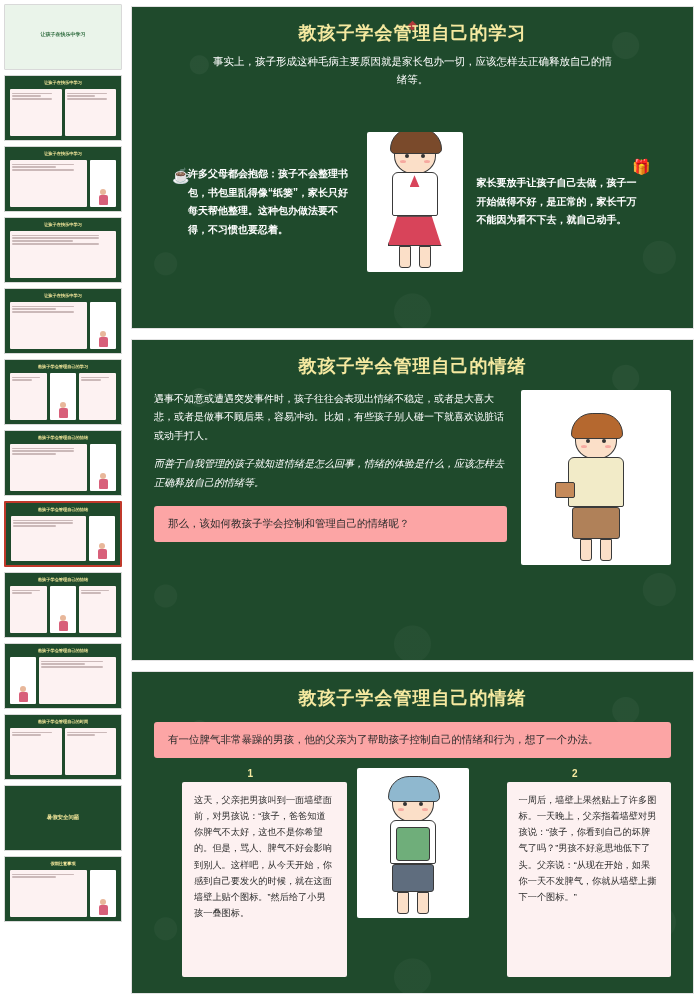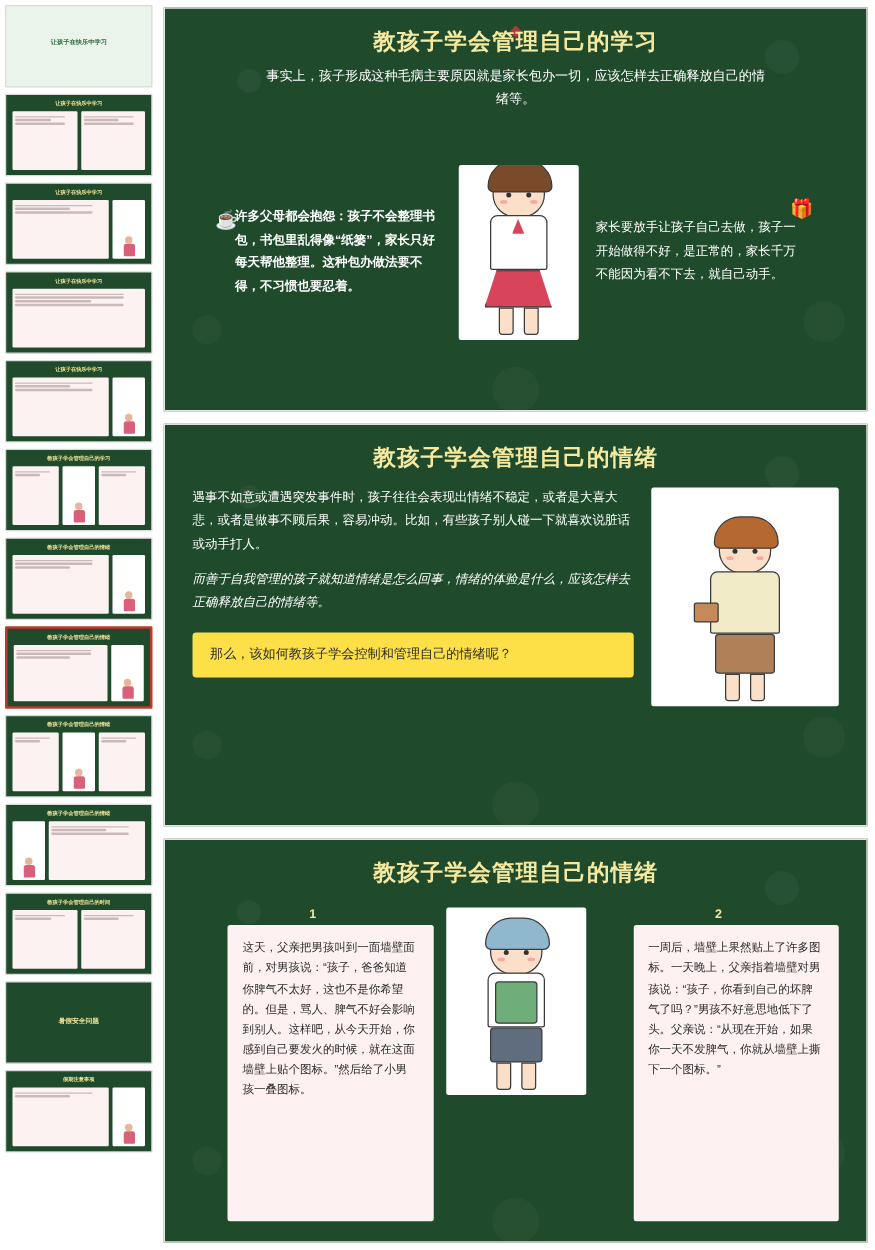--- a/index.html
+++ b/index.html
@@ -252,21 +252,21 @@
     width: 34px; height: 34px; background: #6fae7a;
     border: 1.5px solid #3a3a3a; border-radius: 3px;
   }
   .ch3 .pants {
     width: 42px; height: 28px; margin: 0 auto;
     background: #5f6d7e; border: 1.5px solid #3a3a3a; border-radius: 3px;
   }
 
   .callout {
     position: relative;
-    background: #fde047;
+    background: #fca5a5;
     color: #2b2b2b;
     font-size: 10.5px;
     padding: 9px 14px;
     border-radius: 3px;
     line-height: 1.7;
     margin: 6px 0 0;
   }
   .callout.full { width: 100%; }
   .panel {
     position: relative;
@@ -487,21 +487,21 @@
               <div class="cheek l"></div>
                 <div class="cheek r"></div>
             </div>
             <div class="body">
                 <div class="tie"></div>
               </div>
             <div class="skirt"></div>
             <div class="legs"></div>
           </div>
         </div>
-        <div class="col-text" style="padding-right:30px;">家长要放手让孩子自己去做，孩子一开始做得不好，是正常的，家长千万不能因为看不下去，就自己动手。</div>
+        <div class="col-text" style="padding-right:30px;font-weight:bold;">家长要放手让孩子自己去做，孩子一开始做得不好，是正常的，家长千万不能因为看不下去，就自己动手。</div>
         <div class="icon-gift">🎁</div>
       </div>
     </div>
 
     <div class="slide">
       <div class="slide-title">教孩子学会管理自己的情绪</div>
       <div class="row" style="align-items:flex-start; margin-top:6px;">
         <div class="col-wrap">
           <div class="col-text">遇事不如意或遭遇突发事件时，孩子往往会表现出情绪不稳定，或者是大喜大悲，或者是做事不顾后果，容易冲动。比如，有些孩子别人碰一下就喜欢说脏话或动手打人。</div>
           <div class="col-text" style="margin-top:10px;font-style:italic;">而善于自我管理的孩子就知道情绪是怎么回事，情绪的体验是什么，应该怎样去正确释放自己的情绪等。</div>
@@ -521,20 +521,21 @@
               </div>
             <div class="pants"></div>
             <div class="legs"></div>
           </div>
         </div>
       </div>
     </div>
 
     <div class="slide">
       <div class="slide-title">教孩子学会管理自己的情绪</div>
+      <div class="callout full">有一位脾气非常暴躁的男孩，他的父亲为了帮助孩子控制自己的情绪和行为，想了一个办法。</div>
       <div class="row" style="align-items:stretch; margin-top:10px; gap:10px;">
         <div class="col-wrap">
           <div class="num-badge">1</div>
           <div class="panel">这天，父亲把男孩叫到一面墙壁面前，对男孩说：“孩子，爸爸知道你脾气不太好，这也不是你希望的。但是，骂人、脾气不好会影响到别人。这样吧，从今天开始，你感到自己要发火的时候，就在这面墙壁上贴个图标。”然后给了小男孩一叠图标。</div>
         </div>
         <div class="figure-box fig-3">
           <div class="ch ch3">
             <div class="head">
               <div class="hair"></div>
               <div class="eye l"></div>

